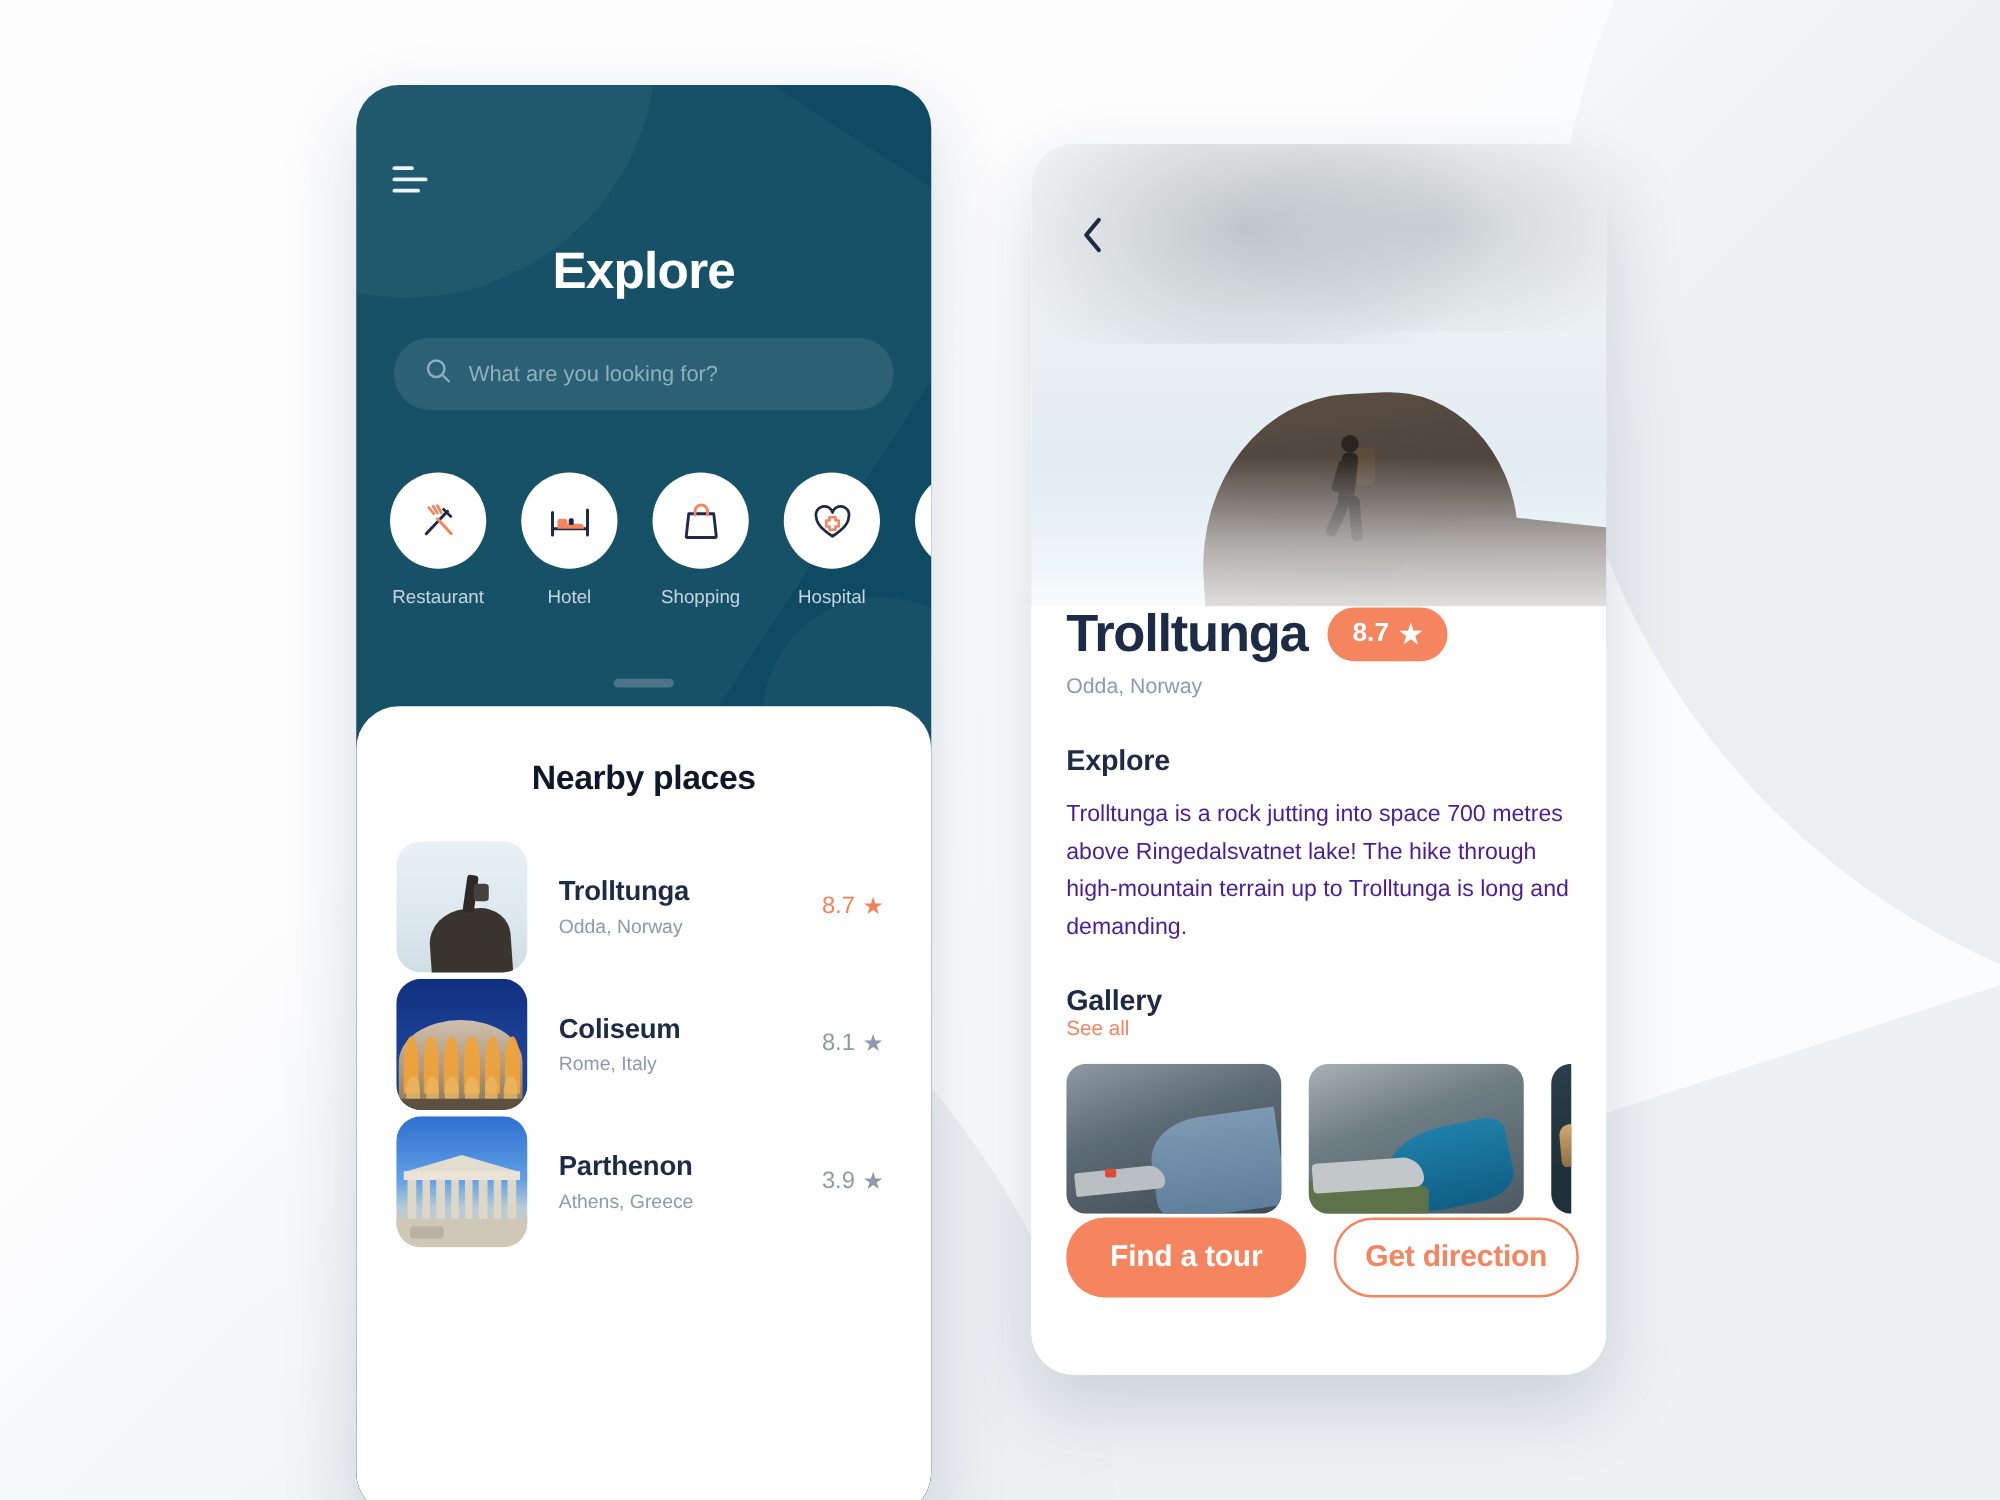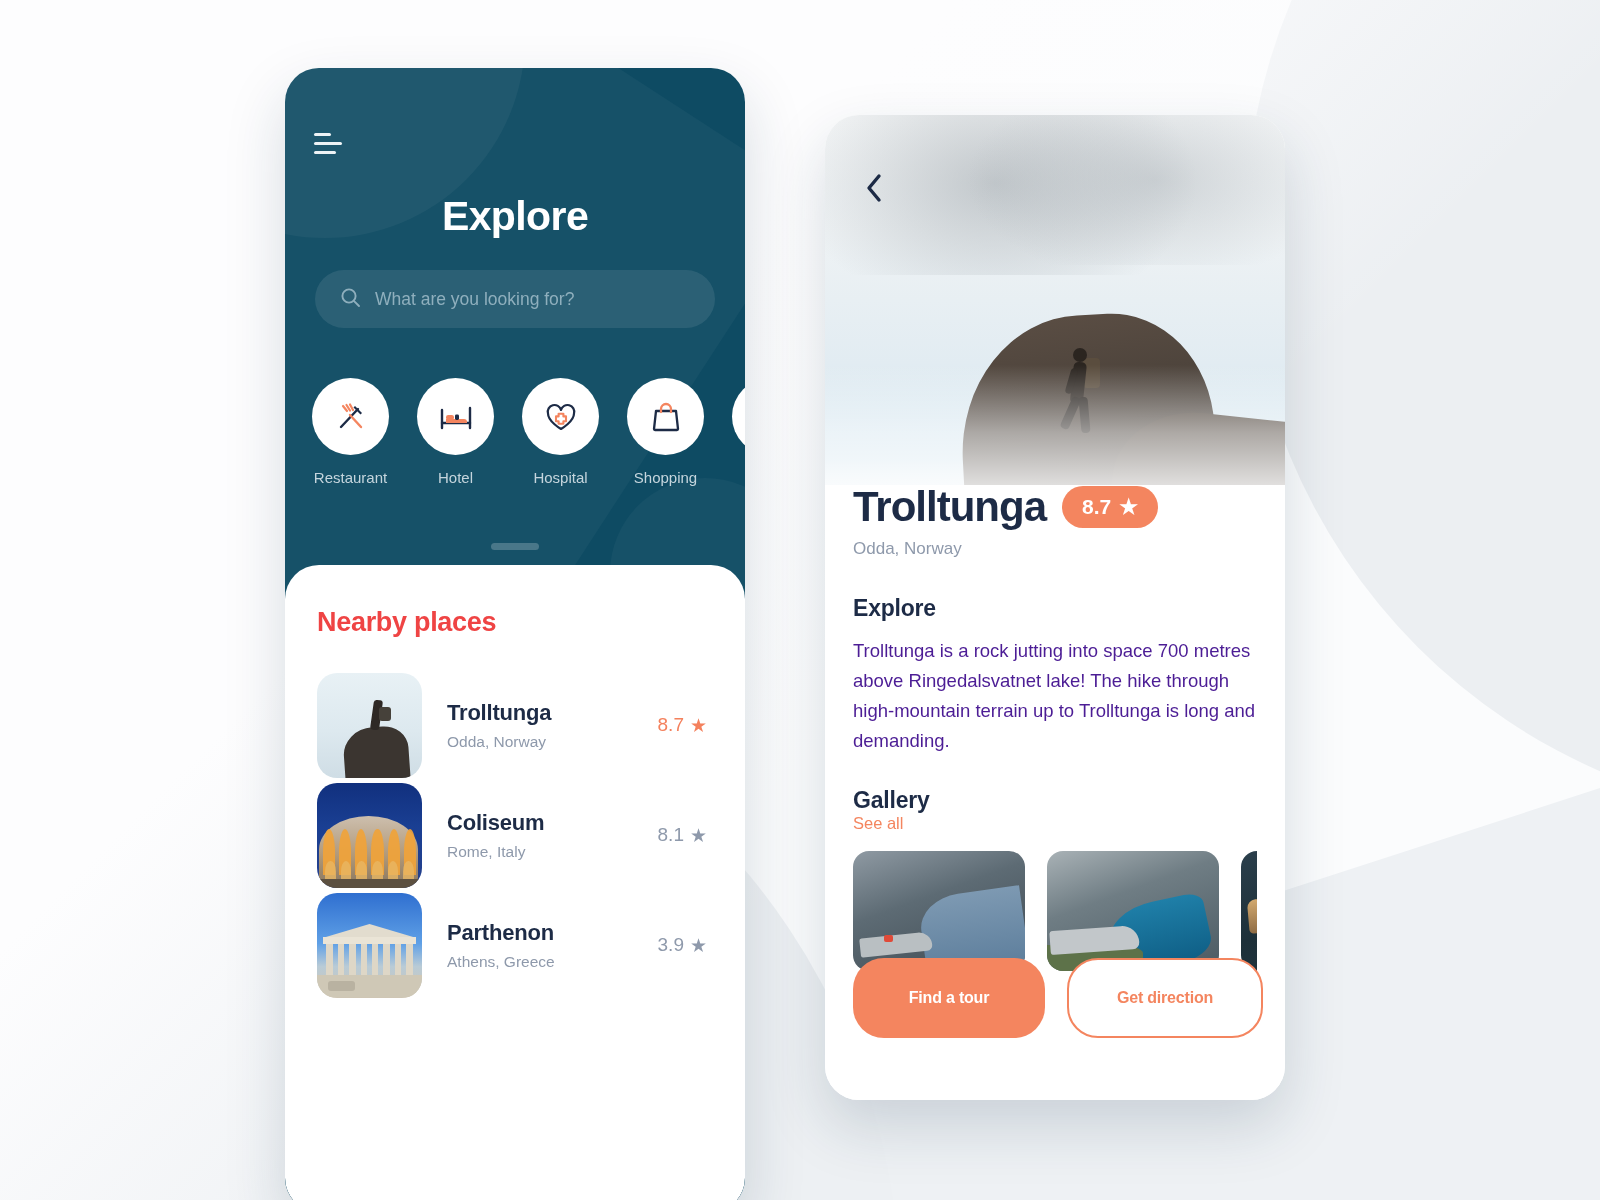--- a/index.html
+++ b/index.html
@@ -130,22 +130,22 @@
     cursor:pointer;
   }
 
   .sheet {
     position:absolute; left:0; right:0; top:497px; bottom:0;
     background:#ffffff;
     border-radius:34px 34px 34px 34px;
     padding:42px 32px 0;
   }
   .sheet-title {
-    text-align:left;
-    color:#ef4444; font-size:27px; font-weight:bold;
+    text-align:center;
+    color:#0f172a; font-size:27px; font-weight:bold;
     letter-spacing:-.3px;
   }
   .place-list { margin-top:32px; }
   .place-row {
     display:flex; align-items:center;
     height:110px;
     cursor:pointer;
   }
   .place-thumb {
     width:105px; height:105px; border-radius:20px;
@@ -315,23 +315,23 @@
 
   .g3 { background:linear-gradient(160deg,#2b3f4c 0%,#1d3039 50%,#223640 100%); }
   .g3 .ledge2 { position:absolute; left:4%; top:36%; width:80%; height:28%;
       background:linear-gradient(180deg,#d2a96f 0%,#8f6c44 100%); border-radius:12px 40px 8px 6px; transform:rotate(-5deg); }
 
   .action-row {
     position:absolute; left:28px; right:28px; bottom:62px;
     display:flex; gap:22px;
   }
   .btn {
-    height:80px; border-radius:31px;
+    height:64px; border-radius:31px;
     display:flex; align-items:center; justify-content:center;
-    font-size:16px; font-weight:bold; letter-spacing:-.2px;
+    font-size:24px; font-weight:bold; letter-spacing:-.2px;
     cursor:pointer;
   }
   .btn-primary { flex:0 0 192px; background:#f4855f; color:#ffffff; }
   .btn-ghost { flex:0 0 196px; background:#ffffff; color:#f4855f; border:2px solid #f4855f; }
 </style>
 </head>
 <body>
 
 <div class="bg-layer">
   <div class="bg-blob-c"></div>
@@ -387,36 +387,36 @@
           <path d="M11 23 h18 a3 3 0 0 1 3 3 v1 H11 Z" fill="#f4855f"></path>
           <rect x="11" y="19" width="8" height="5" rx="2.2" fill="#f4855f"></rect>
           <rect x="20" y="18.5" width="4" height="5.5" rx="1.4" fill="#1d2b46"></rect>
         </svg>
       </div>
       <div class="cat-label">Hotel</div>
     </div>
 
     <div class="cat">
       <div class="cat-circle">
+        <svg width="40" height="40" viewBox="0 0 40 40" fill="none">
+          <path d="M10 14 h20 l2 18 a1 1 0 0 1 -1 1 H9 a1 1 0 0 1 -1 -1 Z" stroke="#1d2b46" stroke-width="2.3" stroke-linejoin="round"></path>
+          <path d="M15 15 v-3 a5 5 0 0 1 10 0 v3" stroke="#f4855f" stroke-width="2.3" stroke-linecap="round"></path>
+        </svg>
+      </div>
+      <div class="cat-label">Shopping</div>
+    </div>
+
+    <div class="cat">
+      <div class="cat-circle">
         <svg width="42" height="42" viewBox="0 0 42 42" fill="none">
           <path d="M21 33 C21 33 8 25.5 8 17.5 A6.5 6.5 0 0 1 21 14 A6.5 6.5 0 0 1 34 17.5 C34 25.5 21 33 21 33 Z" stroke="#1d2b46" stroke-width="2.2" stroke-linejoin="round"></path>
           <path d="M18.6 17.8 h4.8 v2.6 h2.6 v4.8 h-2.6 v2.6 h-4.8 v-2.6 H16 v-4.8 h2.6 Z" stroke="#f4855f" stroke-width="2.1" stroke-linejoin="round"></path>
         </svg>
       </div>
       <div class="cat-label">Hospital</div>
-    </div>
-
-    <div class="cat">
-      <div class="cat-circle">
-        <svg width="40" height="40" viewBox="0 0 40 40" fill="none">
-          <path d="M10 14 h20 l2 18 a1 1 0 0 1 -1 1 H9 a1 1 0 0 1 -1 -1 Z" stroke="#1d2b46" stroke-width="2.3" stroke-linejoin="round"></path>
-          <path d="M15 15 v-3 a5 5 0 0 1 10 0 v3" stroke="#f4855f" stroke-width="2.3" stroke-linecap="round"></path>
-        </svg>
-      </div>
-      <div class="cat-label">Shopping</div>
     </div>
 
     <div class="cat">
       <div class="cat-circle"></div>
 
     </div>
   </div>
 
   <div class="drag-handle"></div>
 

